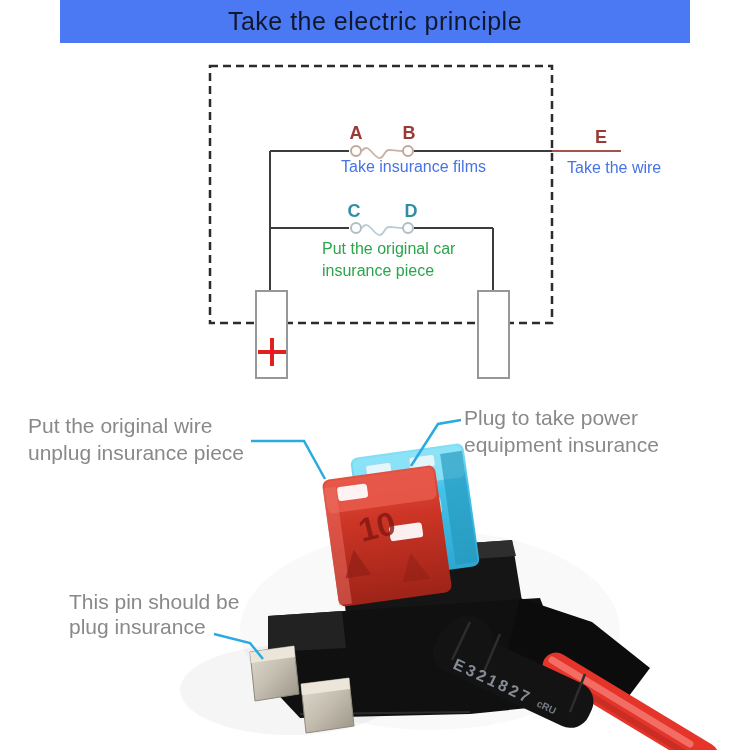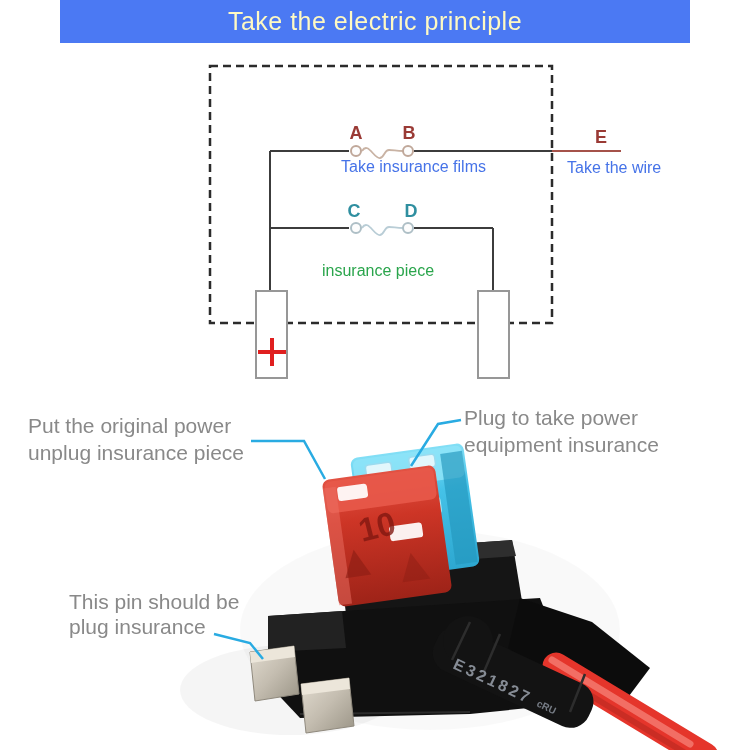--- a/index.html
+++ b/index.html
@@ -5,21 +5,21 @@
   html,body{margin:0;padding:0;background:#fff;}
   #stage{
     position:relative;width:750px;height:750px;background:#ffffff;overflow:hidden;
     font-family:"Liberation Sans", sans-serif;
   }
   #stage .abs{position:absolute;}
   svg{position:absolute;left:0;top:0;}
   .header-bar{
     left:60px;top:0;width:630px;height:43px;background:#4b79f3;
     display:flex;align-items:center;justify-content:center;
-    color:#fef9c3;font-size:25px;font-weight:500;letter-spacing:.5px;
+    color:#0f172a;font-size:25px;font-weight:500;letter-spacing:.5px;
   }
   .pt-label{font-size:18px;font-weight:700;text-align:center;width:40px;}
   .lab-ab{color:#9a3a35;}
   .lab-cd{color:#2f8fa0;}
   .cap-blue{color:#4673e8;font-size:16px;}
   .cap-green{color:#2aa54c;font-size:16px;}
   .callout{color:#898989;font-size:21px;line-height:27px;}
   .callout-sm{color:#898989;font-size:21px;line-height:25px;}
   .center{text-align:right;}
 </style>
@@ -155,25 +155,26 @@
     <span>Take the electric principle</span>
   </div>
 
   <div class="abs pt-label lab-ab" style="left:336px;top:123px;">A</div>
   <div class="abs pt-label lab-ab" style="left:389px;top:123px;">B</div>
   <div class="abs pt-label lab-cd" style="left:334px;top:201px;">C</div>
   <div class="abs pt-label lab-cd" style="left:391px;top:201px;">D</div>
   <div class="abs pt-label lab-ab" style="left:581px;top:127px;">E</div>
 
   <div class="abs cap-blue center" style="left:286px;top:158px;width:200px;">Take insurance films</div>
+  <div class="abs cap-green" style="left:322px;top:240px;">Put the original car</div>
   <div class="abs cap-green" style="left:322px;top:262px;">insurance piece</div>
   <div class="abs cap-blue" style="left:567px;top:159px;">Take the wire</div>
 
   <div class="abs callout" style="left:28px;top:412px;">
-    <div>Put the original power</div>
+    <div>Put the original wire</div>
     <div>unplug insurance piece</div>
   </div>
 
   <div class="abs callout" style="left:464px;top:404px;">
     <div>Plug to take power</div>
     <div>equipment insurance</div>
   </div>
 
   <div class="abs callout-sm" style="left:69px;top:589px;">
     <div>This pin should be</div>

